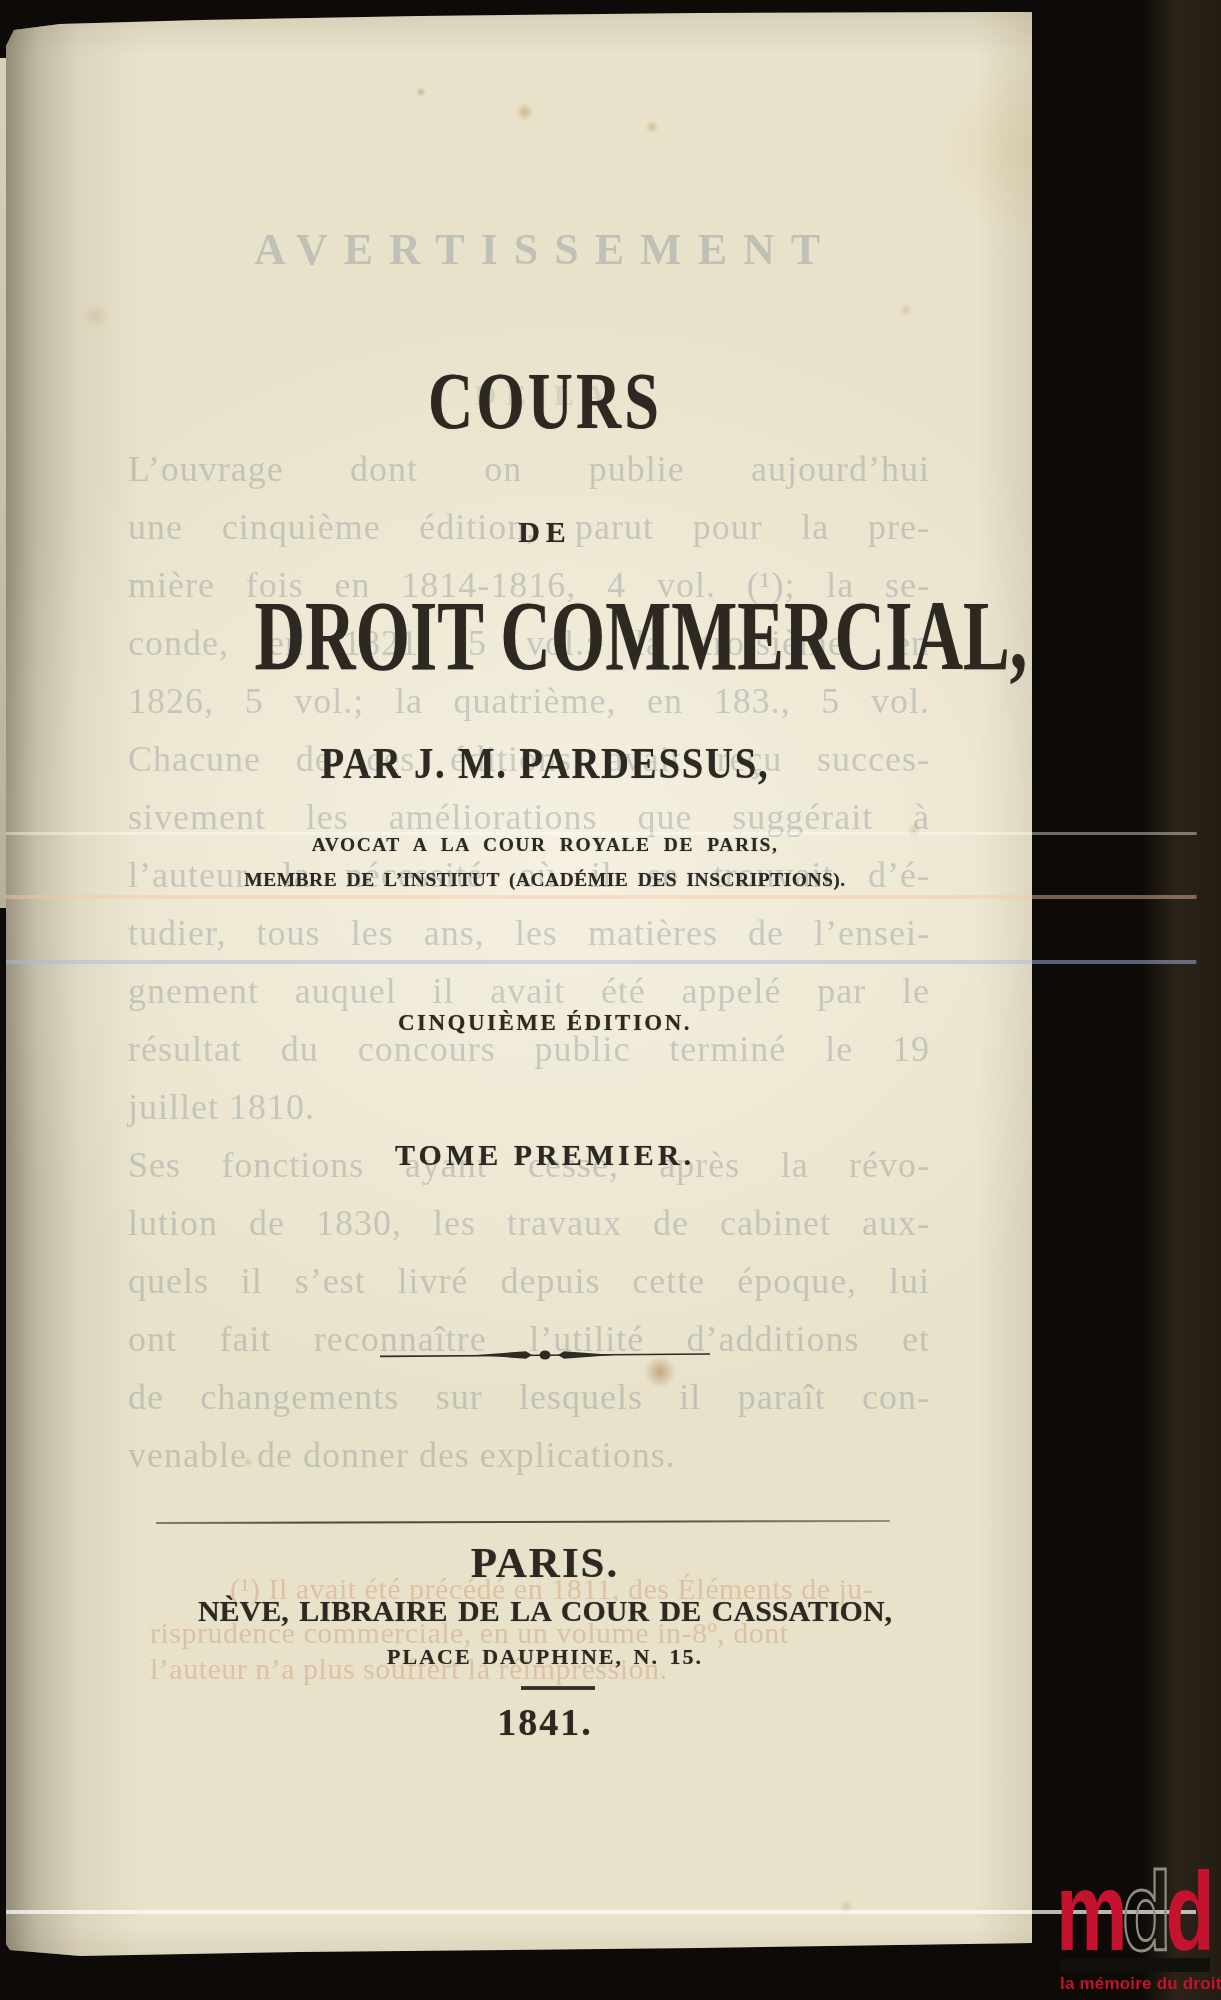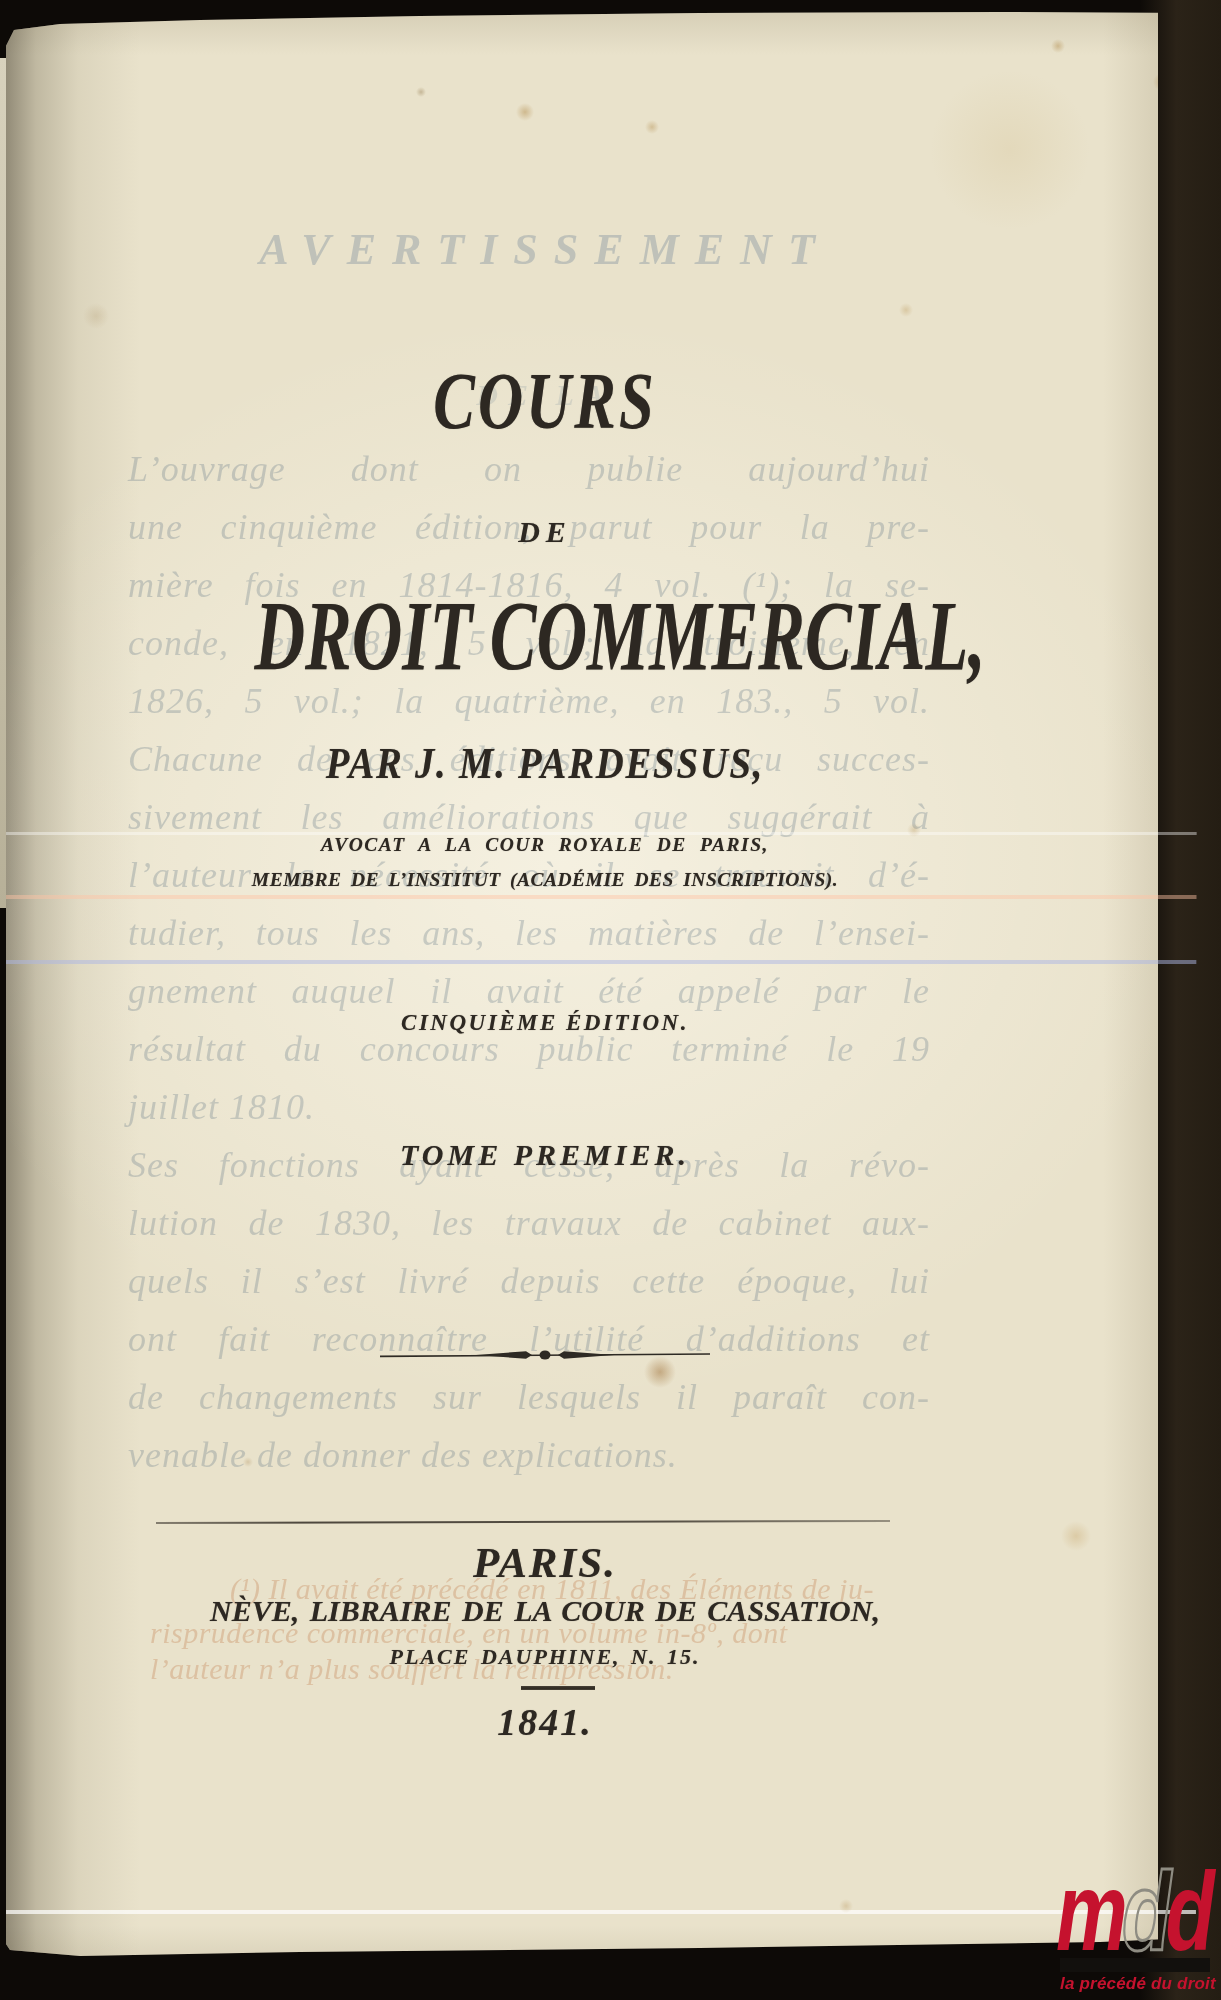--- a/index.html
+++ b/index.html
@@ -3,21 +3,21 @@
 <meta charset="utf-8">
 <style>
   html,body{margin:0;padding:0;}
   body{
     width:1221px;height:2000px;
     background:#0d0a07;
     font-family:"Liberation Serif", serif;
     position:relative;
     overflow:hidden;
   }
-  .scan{position:absolute;inset:0;width:1158px;height:2000px;font-style:italic;}
+  .scan{position:absolute;inset:0;width:1032px;height:2000px;}
 
   
   .right-strip{
     position:absolute;left:1140px;top:0;width:81px;height:2000px;
     background:linear-gradient(90deg,#0d0a07 0%,#2b2318 45%,#241d13 100%);
   }
   .flyleaf-edge{
     position:absolute;left:0;top:58px;width:7px;height:850px;
     background:linear-gradient(180deg,#d8d2bd,#b7b098);
   }
@@ -210,15 +210,15 @@
     <div class="scanline line-blue"></div>
     <div class="scanline line-white"></div>
 
     <div class="stains"></div>
   </div>
 
   <div class="mdd mdd-letters">
     <span class="red">m</span><span class="outline">d</span><span class="red">d</span>
   </div>
   <div class="mdd mdd-bar"></div>
-  <div class="mdd mdd-tagline">la précédé du droit</div>
+  <div class="mdd mdd-tagline">la mémoire du droit</div>
 
 </div>
 
 </body></html>

